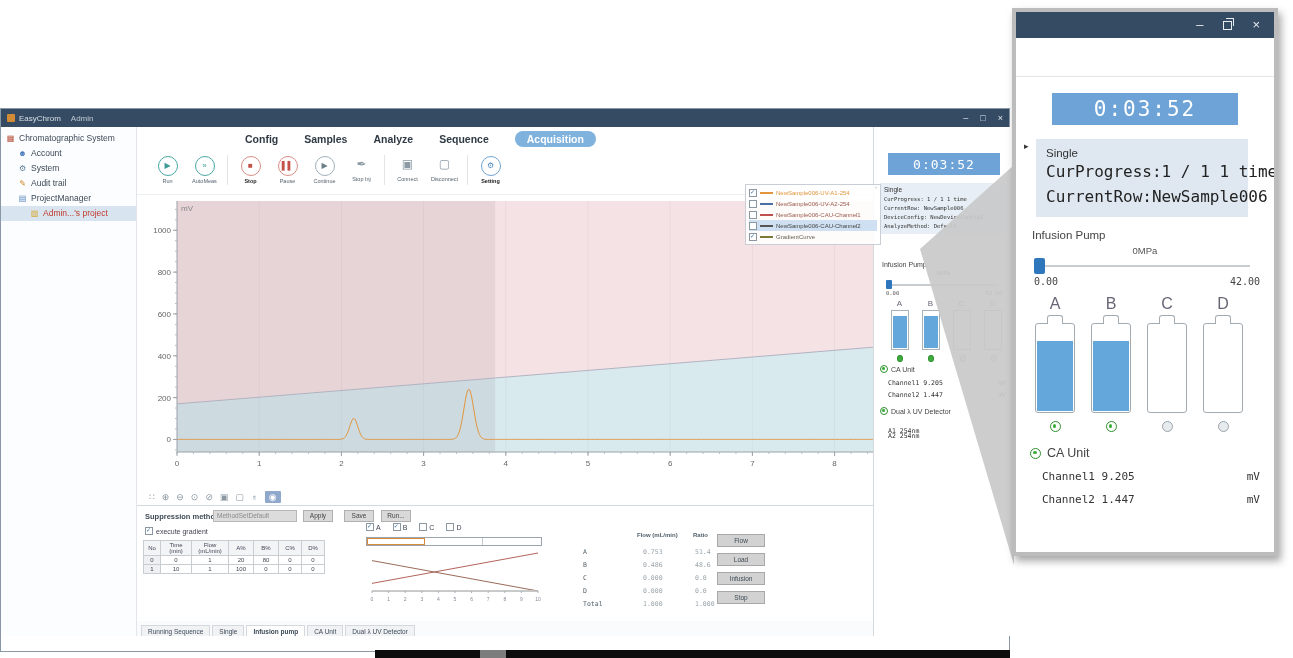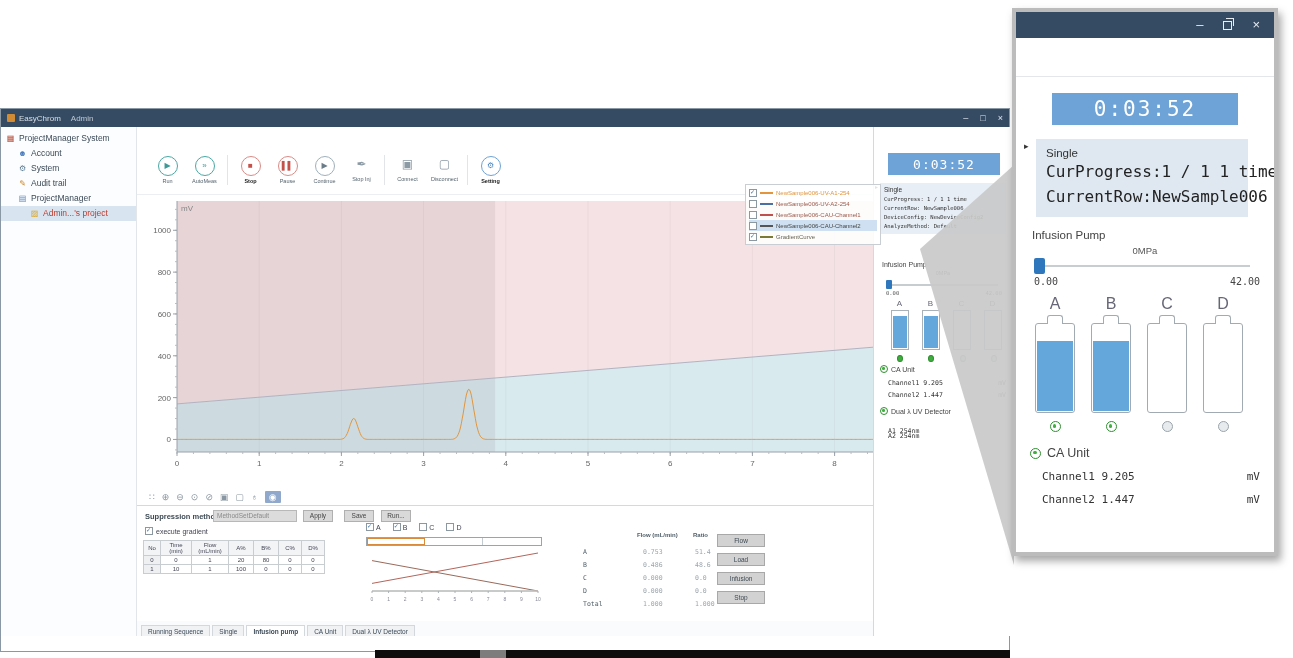--- a/index.html
+++ b/index.html
@@ -153,21 +153,21 @@
       <div class="winctl">
         <span>–</span>
         <span>□</span>
         <span>×</span>
       </div>
     </div>
 
     <div class="sidebar">
       <div class="tree-item lv0">
         <span class="t-ico" style="color:#b5452f;">▦</span>
-        <span>ProjectManager System</span>
+        <span>Chromatographic System</span>
       </div>
       <div class="tree-item lv1">
         <span class="t-ico" style="color:#4a7dbd;">☻</span>
         <span>Account</span>
       </div>
       <div class="tree-item lv1">
         <span class="t-ico" style="color:#5d7e96;">⚙</span>
         <span>System</span>
       </div>
       <div class="tree-item lv1">
@@ -177,20 +177,27 @@
       <div class="tree-item lv1">
         <span class="t-ico" style="color:#4a7dbd;">▤</span>
         <span>ProjectManager</span>
       </div>
       <div class="tree-item lv2 sel">
         <span class="t-ico" style="color:#d8a62a;">▨</span>
         <span>Admin...'s project</span>
       </div>
     </div>
 
+    <div class="menubar">
+      <span class="menu-item">Config</span>
+      <span class="menu-item">Samples</span>
+      <span class="menu-item">Analyze</span>
+      <span class="menu-item">Sequence</span>
+      <span class="menu-item pill">Acquisition</span>
+    </div>
 
     <div class="toolbar">
       <div class="tbtn teal"><span class="circ">▶</span><span class="tlabel">Run</span></div>
       <div class="tbtn teal"><span class="circ">»</span><span class="tlabel">AutoMeas</span></div>
       <div class="tsep"></div>
       <div class="tbtn red bold"><span class="circ">■</span><span class="tlabel">Stop</span></div>
       <div class="tbtn red"><span class="circ">▌▌</span><span class="tlabel">Pause</span></div>
       <div class="tbtn"><span class="circ">▶</span><span class="tlabel">Continue</span></div>
       <div class="tbtn flat"><span class="circ">✒</span><span class="tlabel">Stop Inj</span></div>
       <div class="tsep"></div>

